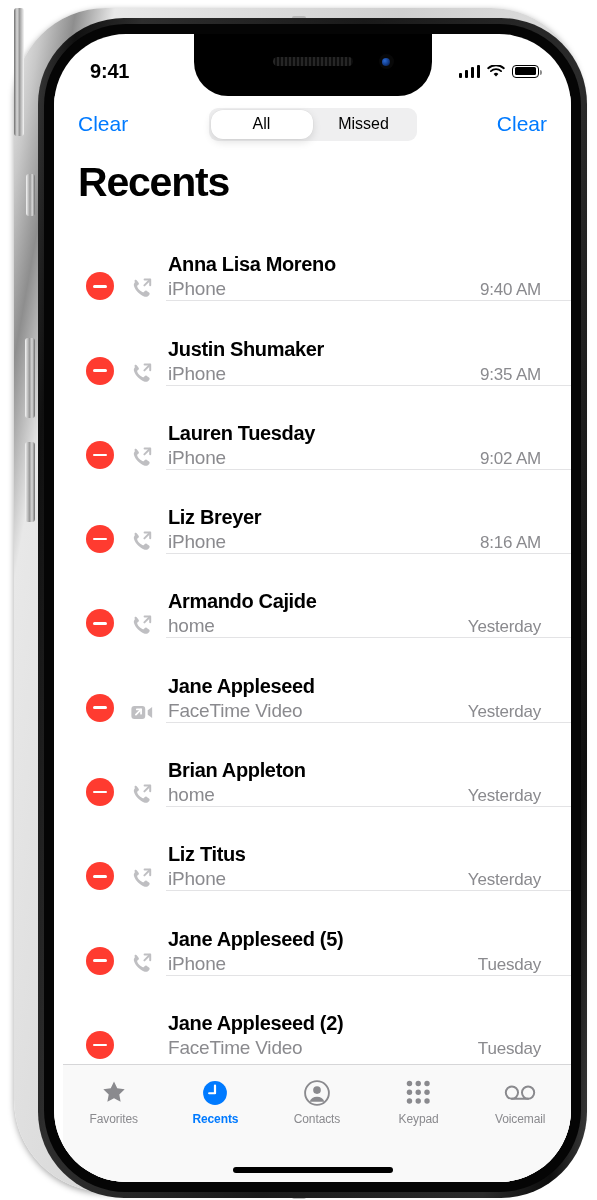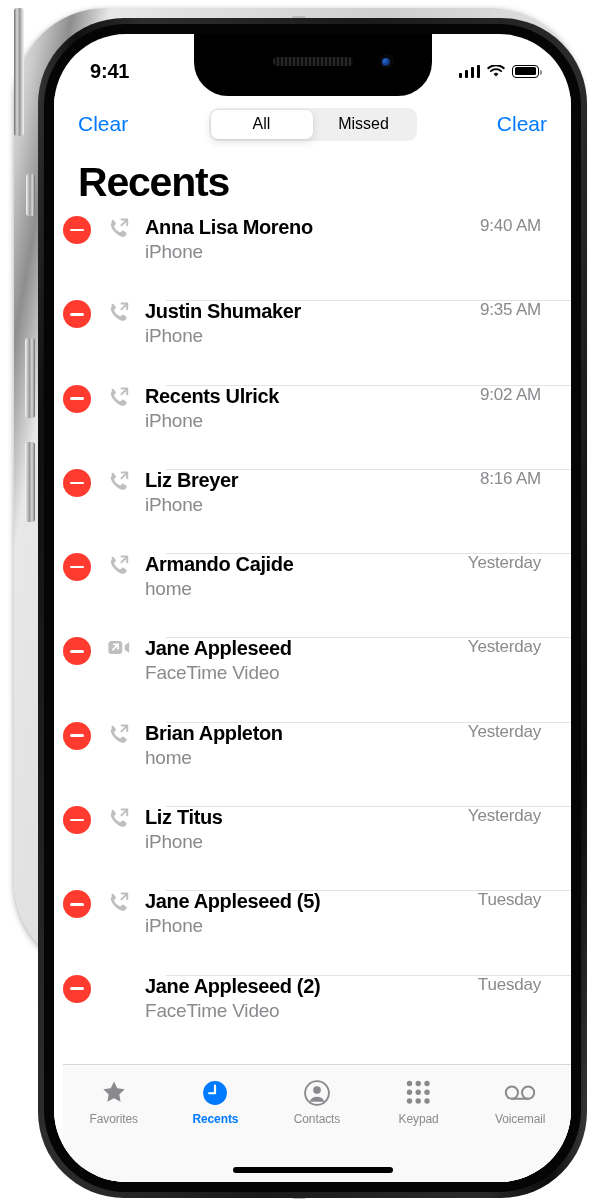--- a/index.html
+++ b/index.html
@@ -1,21 +1,21 @@
 <!DOCTYPE html>
 <html><head>
 <meta charset="utf-8">
 <style>
   * { margin:0; padding:0; box-sizing:border-box; }
   html,body { width:597px; height:1200px; background:#ffffff; overflow:hidden; }
   body { font-family:"Liberation Sans", sans-serif; -webkit-font-smoothing:antialiased; }
 
   
   #device {
-    position:absolute; left:14px; top:8px; width:569px; height:966px;
+    position:absolute; left:14px; top:8px; width:569px; height:1184px;
     border-radius:92px;
     background:linear-gradient(100deg,#f2f2f2 0%,#c8c8c8 4%,#8e8e8e 8%,#e8e8e8 13%,#cfcfcf 50%,#e6e6e6 88%,#8a8a8a 93%,#cccccc 97%,#f4f4f4 100%);
     box-shadow:0 2px 6px rgba(0,0,0,.35);
   }
   #bezel {
     position:absolute; left:24px; top:10px; width:549px; height:1180px;
     border-radius:86px;
     background:linear-gradient(95deg,#3a3a3a 0%,#101010 6%,#2e2e2e 16%,#1a1a1a 50%,#2b2b2b 84%,#0d0d0d 94%,#404040 100%);
   }
   #glassedge {
@@ -66,31 +66,31 @@
   #battery span { display:block; height:100%; width:100%; background:#000; border-radius:1.5px; }
   #battery::after { content:""; position:absolute; right:-4px; top:4px; width:2px; height:5px;
     background:#000; border-radius:0 2px 2px 0; opacity:.45; }
 
   
   #navbar { position:absolute; top:62px; left:0; right:0; height:56px; z-index:15;
     display:flex; align-items:center; justify-content:space-between; padding:0 24px; background:#fff; }
   .navbtn { font-size:21px; color:#007AFF; cursor:pointer; white-space:nowrap; }
   #segmented { display:flex; background:#EFEFF0; border-radius:9px; padding:2px; width:208px; height:33px; }
   .seg { flex:1; display:flex; align-items:center; justify-content:center;
-         font-size:16px; color:#000; border-radius:7px; cursor:pointer; }
+         font-size:16px; color:#000; border-radius:12px; cursor:pointer; }
   .seg.active { background:#fff; box-shadow:0 3px 8px rgba(0,0,0,.12),0 0 0 .5px rgba(0,0,0,.04); font-weight:500; }
 
   
   #largetitle { position:absolute; top:120px; left:0; right:0; height:62px; z-index:14;
     padding:0 24px; background:#fff; }
   #largetitle h1 { font-size:41px; font-weight:bold; letter-spacing:-1.2px; color:#000; line-height:56px; }
 
   
   #list { position:absolute; top:182px; left:0; right:0; bottom:0; background:#fff; overflow:hidden; }
-  .row { position:relative; display:flex; align-items:flex-start; height:84.3px; padding-left:9px; }
+  .row { position:relative; display:flex; align-items:flex-end; height:84.3px; padding-left:32px; }
   .row .sep { position:absolute; left:112px; right:0; top:0; height:1px; background:#E3E3E5; }
   .row:first-child .sep { display:none; }
 
   .delbtn { width:28px; height:28px; border-radius:50%; background:#FF3B30;
     flex:0 0 28px; display:flex; align-items:center; justify-content:center; cursor:pointer; }
   .delbtn i { display:block; width:14px; height:2.6px; background:#fff; border-radius:2px; }
 
   .calltype { width:26px; flex:0 0 26px; margin-left:15px; display:flex;
               align-items:center; justify-content:center; color:#BFBFC2; }
   .rowtext { flex:1 1 auto; margin-left:13px; min-width:0; padding-right:8px; }
@@ -207,21 +207,21 @@
             <i></i>
           </div>
           <div class="calltype">
             <svg width="24" height="24" viewBox="0 0 24 24">
               <path d="M4.6 4.3c.7-.7 1.7-.6 2.3.2l1.7 2.2c.5.7.4 1.5-.2 2l-1 .9c-.2.2-.3.5-.2.8.4 1.2 1.3 2.6 2.3 3.6 1 1 2.4 1.9 3.6 2.3.3.1.6 0 .8-.2l.9-1c.5-.6 1.3-.7 2-.2l2.2 1.7c.8.6.9 1.6.2 2.3l-1 1c-.9.9-2.2 1.2-3.5.8-2.3-.7-4.7-2.2-6.6-4.1-1.9-1.9-3.4-4.3-4.1-6.6-.4-1.3-.1-2.6.8-3.5z" fill="#BFBFC2"></path>
               <path d="M14.6 3.6h5.6v5.6" stroke="#BFBFC2" stroke-width="2" fill="none" stroke-linecap="round" stroke-linejoin="round"></path>
               <path d="M20 3.8l-5.6 5.6" stroke="#BFBFC2" stroke-width="2" fill="none" stroke-linecap="round"></path>
             </svg>
           </div>
           <div class="rowtext">
-            <div class="rowname">Recents Ulrick</div>
+            <div class="rowname">Lauren Tuesday</div>
             <div class="rowsub">iPhone</div>
           </div>
           <div class="rowtime">9:02 AM</div>
         </div>
         <div class="row">
           <div class="sep"></div>
           <div class="delbtn">
             <i></i>
           </div>
           <div class="calltype">

